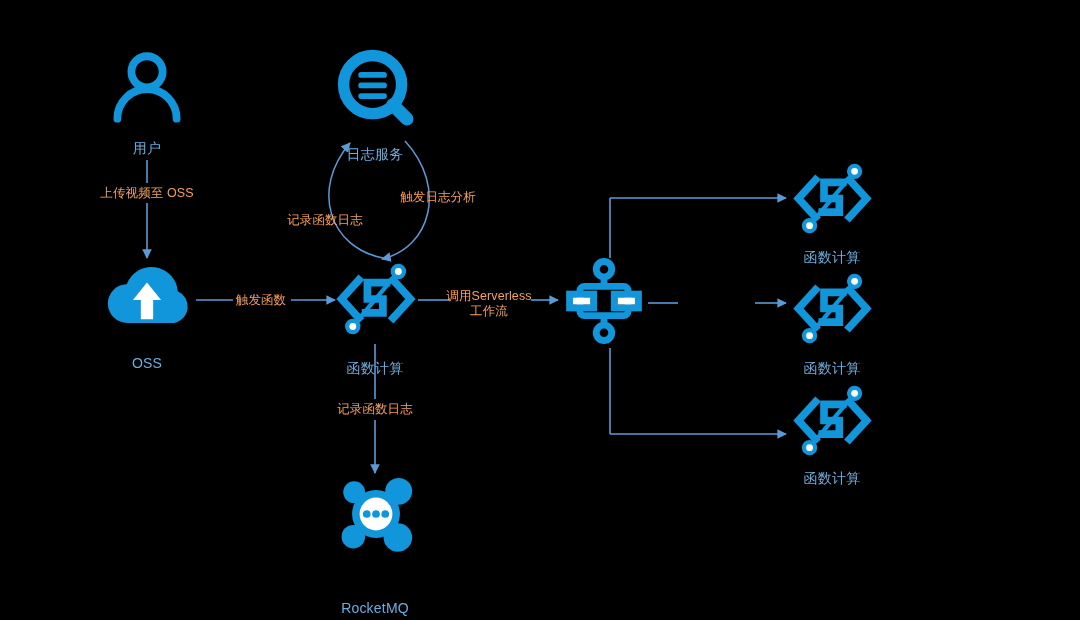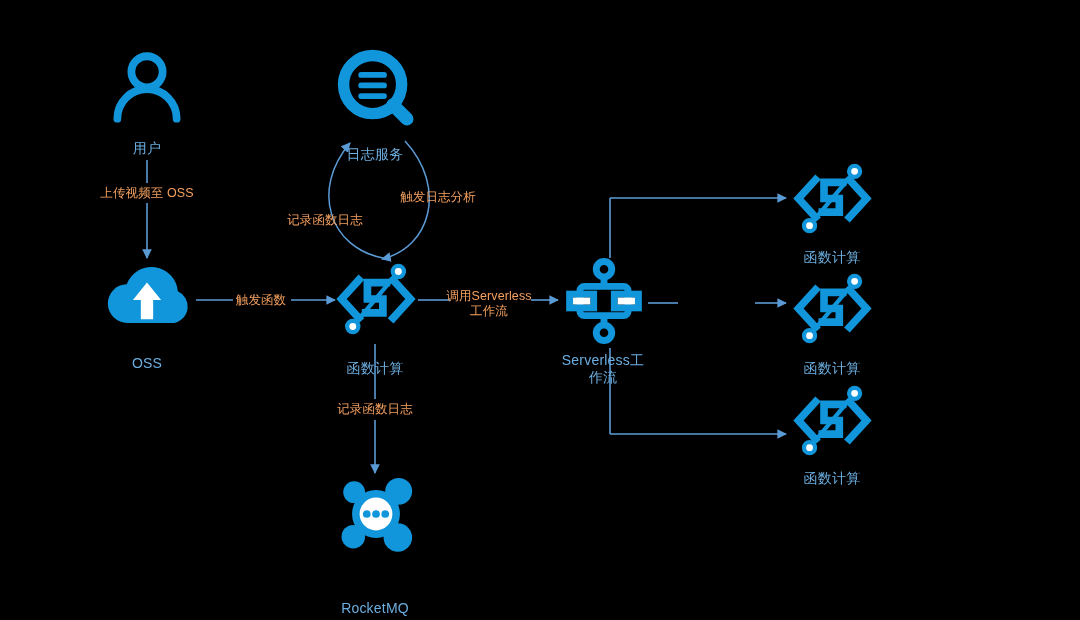--- a/index.html
+++ b/index.html
@@ -204,22 +204,20 @@
   <div class="node-label" style="left:77px; top:140px; width:140px;">用户</div>
 
   <div class="node-label" style="left:305px; top:146px; width:140px;">日志服务</div>
 
   <div class="node-label" style="left:77px; top:355px; width:140px;">OSS</div>
 
   <div class="node-label" style="left:305px; top:360px; width:140px;">函数计算</div>
 
   <div class="node-label" style="left:305px; top:572px; width:140px;margin-top:28px;">RocketMQ</div>
 
-  <div class="node-label" style="left:543px; top:352px; width:120px;">Serverless工
-作流</div>
 
   <div class="node-label" style="left:762px; top:249px; width:140px;">函数计算</div>
 
   <div class="node-label" style="left:762px; top:360px; width:140px;">函数计算</div>
 
   <div class="node-label" style="left:762px; top:470px; width:140px;">函数计算</div>
 
   <div class="edge-label" style="left:77px; top:186px; width:140px;">上传视频至 OSS</div>
 
   <div class="edge-label" style="left:211px; top:293px; width:100px;">触发函数</div>

